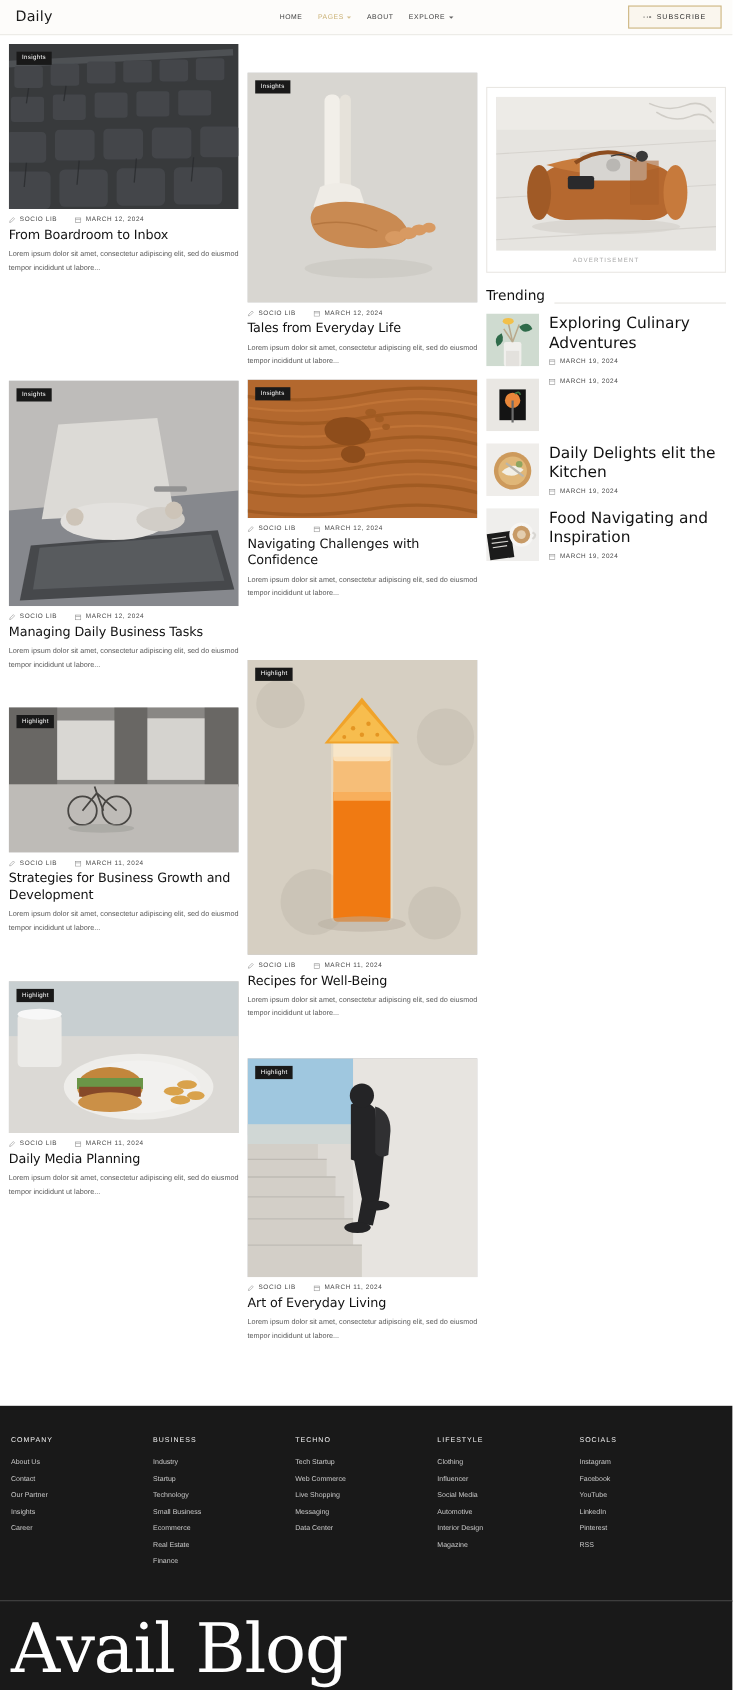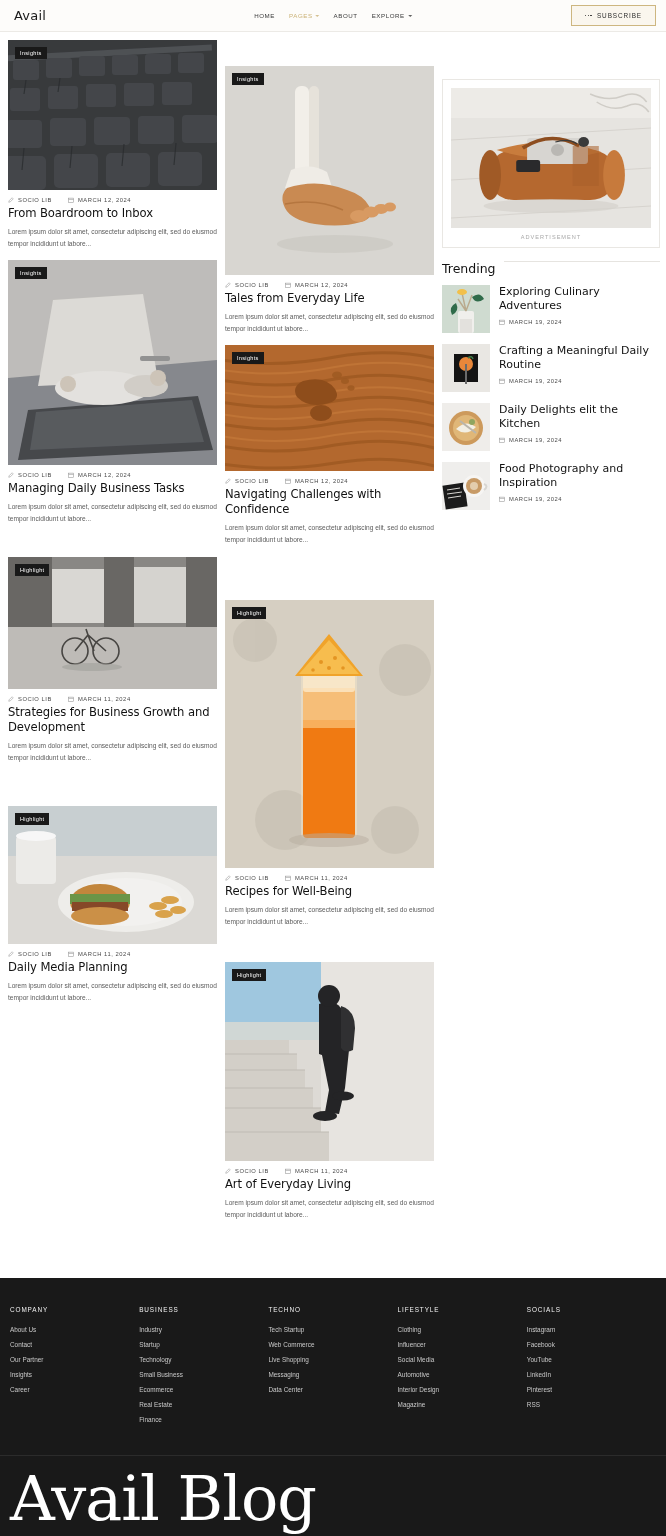--- a/index.html
+++ b/index.html
@@ -145,42 +145,42 @@
   .ad-label {
     text-align: center;
     font-size: 5.6px;
     letter-spacing: 1px;
     color: #a9a9a9;
     padding: 6px 0 3px 0;
     text-transform: uppercase;
   }
   .sec-head {
     display: flex;
-    align-items: flex-start;
+    align-items: flex-end;
     gap: 8px;
     margin-bottom: 9px;
   }
   .sec-head h2 {
     font-size: 12.5px;
     font-weight: 400;
     color: #121212;
     font-family: "DejaVu Sans", sans-serif;
     white-space: nowrap;
   }
   .sec-head .rule { flex: 1; height: 1px; background: #e6e4e0; }
   .trend-item {
     display: flex;
     gap: 9px;
     margin-bottom: 11px;
     align-items: flex-start;
   }
   .trend-thumb { width: 48px; height: 48px; flex: none; display: block; }
   .trend-body { flex: 1; min-width: 0; }
   .trend-title {
-    font-size: 11px;
+    font-size: 14px;
     line-height: 1.3;
     font-weight: 400;
     color: #121212;
     font-family: "DejaVu Sans", sans-serif;
     margin-bottom: 5px;
     cursor: pointer;
   }
 
   
   .footer {
@@ -227,21 +227,21 @@
   }
 
   
   .ph { width: 100%; display: block; background: #cfcfcf; position: relative; overflow: hidden; }
   .ph svg { display: block; width: 100%; height: 100%; }
 </style>
 </head>
 <body>
 
 <header class="site-header">
-  <div class="brand">Avail</div>
+  <div class="brand">Daily</div>
   <nav class="main-nav">
     <div class="nav-item">
       <span>HOME</span>
     </div>
     <div class="nav-item active">
       <span>PAGES</span>
       <span class="caret"></span>
     </div>
     <div class="nav-item">
       <span>ABOUT</span>
@@ -329,21 +329,21 @@
                 <rect x="1.5" y="3" width="13" height="11.5" fill="none" stroke="#6a6a6a" stroke-width="1.4"></rect>
                 <line x1="1.5" y1="6.5" x2="14.5" y2="6.5" stroke="#6a6a6a" stroke-width="1.4"></line>
               </svg>
           <span>MARCH 12, 2024</span>
         </span>
       </div>
       <h2 class="card-title">From Boardroom to Inbox</h2>
       <p class="excerpt">Lorem ipsum dolor sit amet, consectetur adipiscing elit, sed do eiusmod tempor incididunt ut labore...</p>
     </article>
 
-    <article class="card" style="">
+    <article class="card" style="margin-top:86px">
       <div class="thumb">
         <span class="badge">Insights</span>
         <div class="ph" style="height:205px">
           <svg viewBox="0 0 209 205" preserveAspectRatio="none">
             <rect width="209" height="205" fill="#bdbdbd"></rect>
             <rect y="0" width="209" height="120" fill="#c9c7c4"></rect>
             <path d="M0 118 L209 100 L209 205 L0 205 Z" fill="#8e9095"></path>
             <path d="M20 150 L190 136 L205 190 L10 200 Z" fill="#4a4c50"></path>
             <path d="M28 152 L184 140 L196 182 L22 190 Z" fill="#5d6064"></path>
             <path d="M45 40 L135 34 L150 120 L30 126 Z" fill="#e8e6e2"></path>
@@ -735,21 +735,20 @@
       <div class="trend-thumb">
         <svg viewBox="0 0 48 48" style="display:block;width:48px;height:48px">
           <rect width="48" height="48" fill="#e9e7e3"></rect>
           <rect x="12" y="10" width="24" height="28" fill="#141414"></rect>
           <circle cx="24" cy="20" r="7" fill="#e8873a"></circle>
           <path d="M24 20 L24 40" stroke="#6b6b6b" stroke-width="2"></path>
           <path d="M26 14 q4 -3 5 1" stroke="#3f7a45" stroke-width="1.6" fill="none"></path>
         </svg>
       </div>
       <div class="trend-body">
-        <h3 class="trend-title">Crafting a Meaningful Daily Routine</h3>
         <span class="meta-bit">
           <svg class="ico" viewBox="0 0 16 16">
                 <rect x="1.5" y="3" width="13" height="11.5" fill="none" stroke="#6a6a6a" stroke-width="1.4"></rect>
                 <line x1="1.5" y1="6.5" x2="14.5" y2="6.5" stroke="#6a6a6a" stroke-width="1.4"></line>
               </svg>
           <span>MARCH 19, 2024</span>
         </span>
       </div>
     </div>
 
@@ -786,21 +785,21 @@
                 <line x1="5" y1="32" x2="20" y2="30"></line>
                 <line x1="6" y1="36" x2="19" y2="34"></line>
               </g>
           <circle cx="32" cy="24" r="11" fill="#f6f5f3"></circle>
           <circle cx="32" cy="24" r="8" fill="#c79a66"></circle>
           <circle cx="32" cy="24" r="4" fill="#e3cdae"></circle>
           <path d="M42 22 q5 2 0 6" stroke="#d8d6d2" stroke-width="2" fill="none"></path>
         </svg>
       </div>
       <div class="trend-body">
-        <h3 class="trend-title">Food Photography and Inspiration</h3>
+        <h3 class="trend-title">Food Navigating and Inspiration</h3>
         <span class="meta-bit">
           <svg class="ico" viewBox="0 0 16 16">
                 <rect x="1.5" y="3" width="13" height="11.5" fill="none" stroke="#6a6a6a" stroke-width="1.4"></rect>
                 <line x1="1.5" y1="6.5" x2="14.5" y2="6.5" stroke="#6a6a6a" stroke-width="1.4"></line>
               </svg>
           <span>MARCH 19, 2024</span>
         </span>
       </div>
     </div>
 

